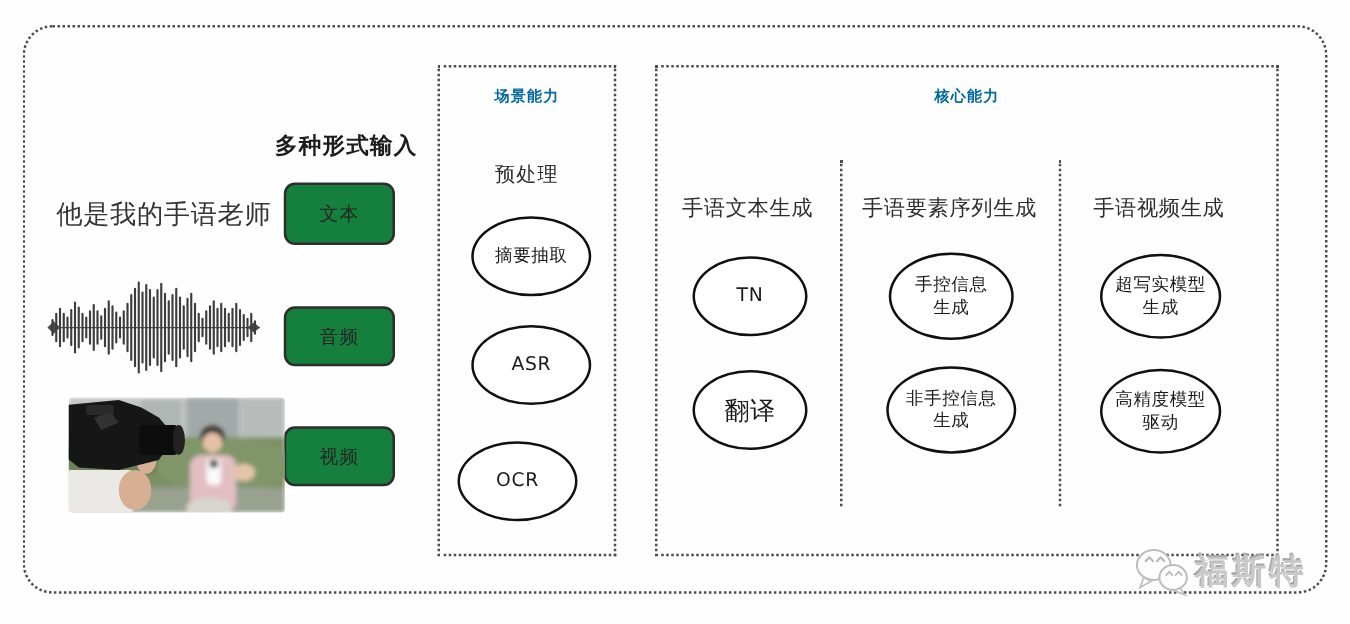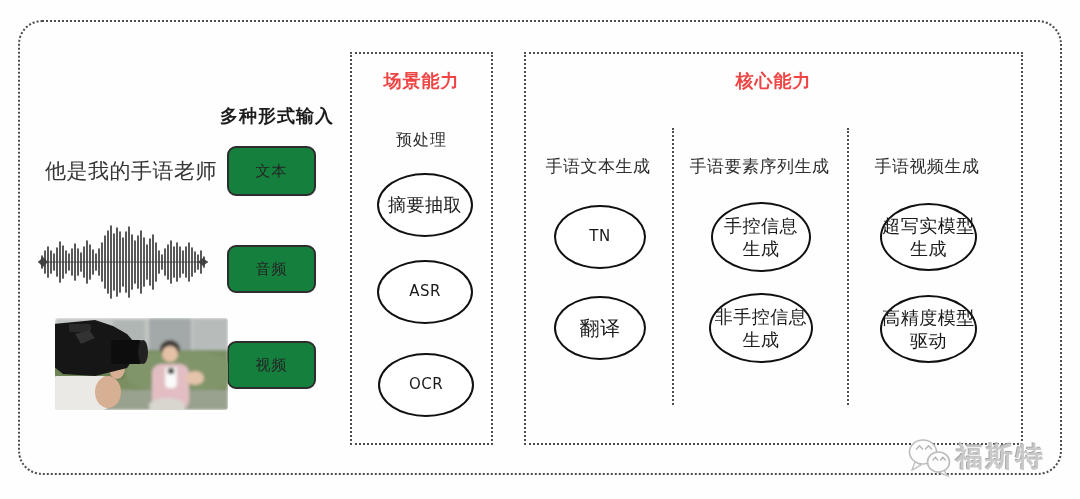--- a/index.html
+++ b/index.html
@@ -32,45 +32,45 @@
   .photo{
     position:absolute;left:55px;top:318px;width:173px;height:92px;
     border-radius:3px;overflow:hidden;
   }
   
   .dashed-panel{position:absolute;top:52px;height:389px;border:2px dotted #4d4d4d;background:transparent;}
   .scene-panel{left:350px;width:139px;}
   .core-panel{left:524px;width:495px;}
   .panel-title{
     position:absolute;top:15px;left:0;width:100%;text-align:center;
-    font-size:18px;font-weight:bold;color:#ef4444;letter-spacing:1px;
+    font-size:12px;font-weight:bold;color:#0369a1;letter-spacing:1px;
   }
   .scene-subtitle{
     position:absolute;top:76px;left:0;width:100%;text-align:center;
     font-size:16px;color:#2c2c2c;letter-spacing:1px;
   }
   .ellipse-node{
     position:absolute;background:#fff;border:2.5px solid #101010;border-radius:50%;
     display:flex;align-items:center;justify-content:center;text-align:center;
-    font-size:18px;color:#1a1a1a;line-height:1.3;white-space:pre-line;letter-spacing:0.5px;
+    font-size:14px;color:#1a1a1a;line-height:1.3;white-space:pre-line;letter-spacing:0.5px;
   }
   .vsep{position:absolute;top:128px;height:277px;width:0;border-left:2px dotted #4d4d4d;}
   .vsep.s1{left:672px;}
   .vsep.s2{left:847px;}
   .col-header{
     position:absolute;top:155px;font-size:17px;color:#2d2d2d;text-align:center;
     letter-spacing:0.5px;white-space:nowrap;
   }
   .col-header.c1{left:524px;width:148px;}
   .col-header.c2{left:672px;width:175px;}
   .col-header.c3{left:847px;width:160px;}
   
   .en-s1{left:377px;top:173px;width:92px;height:60px;}
   .en-s2{left:377px;top:260px;width:92px;height:60px;font-size:15px;}
-  .en-s3{left:378px;top:353px;width:92px;height:60px;font-size:15px;}
+  .en-s3{left:366px;top:353px;width:92px;height:60px;font-size:15px;}
   
   .en-c1a{left:554px;top:205px;width:88px;height:60px;font-size:15px;}
   .en-c1b{left:554px;top:296px;width:88px;height:60px;font-size:20px;}
   
   .en-c2a{left:711px;top:202px;width:96px;height:66px;}
   .en-c2b{left:709px;top:293px;width:100px;height:66px;}
   
   .en-c3a{left:880px;top:203px;width:93px;height:64px;}
   .en-c3b{left:880px;top:295px;width:93px;height:64px;}
   

